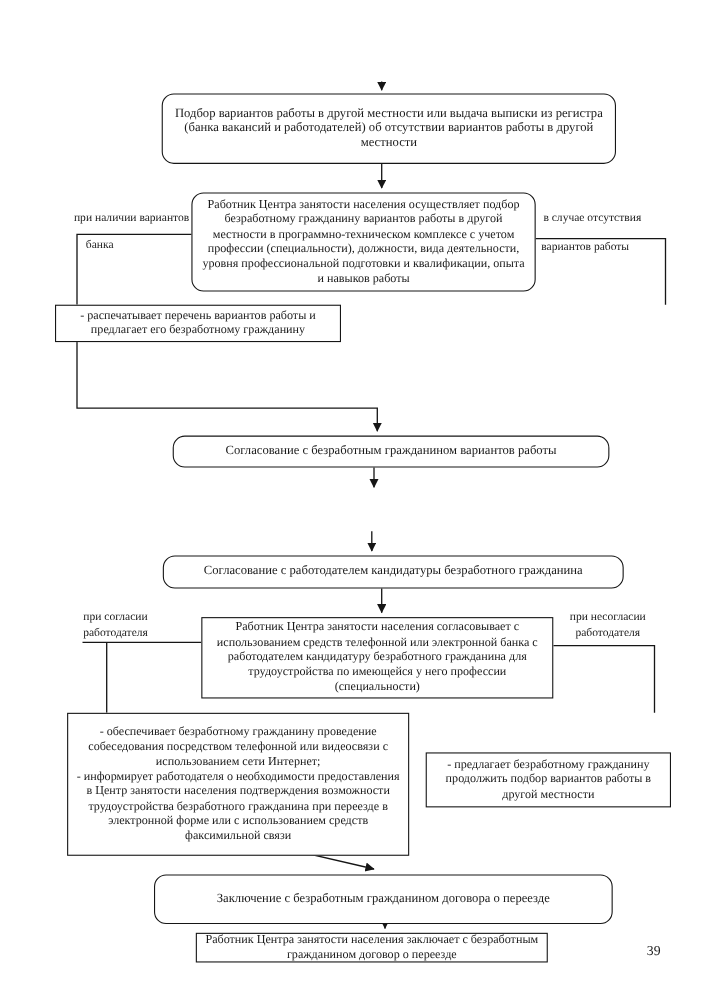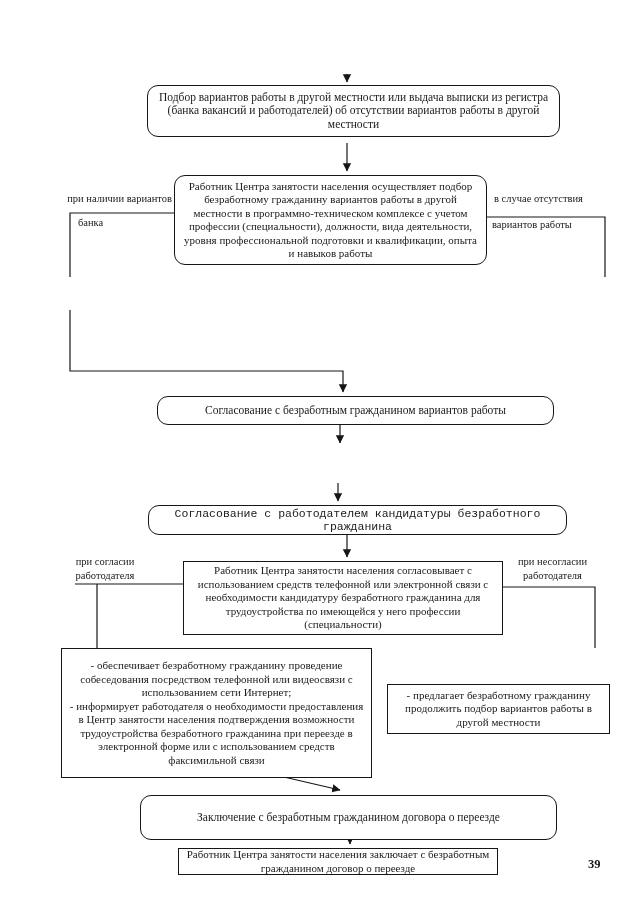--- a/index.html
+++ b/index.html
@@ -13,21 +13,21 @@
     position:absolute; box-sizing:border-box;
     border:1.4px solid #161616; background:#ffffff;
     display:flex; align-items:center; justify-content:center;
     text-align:center; white-space:pre-line;
     font-size:11px; line-height:13.5px; padding:2px 7px;
   }
   .rounded { border-radius:11px; font-size:11.5px; }
   .lbl {
     position:absolute; font-size:10.5px; line-height:12px; color:#1a1a1a;
   }
-  .pagenum { position:absolute; font-size:12.5px; color:#1a1a1a;font-weight:bold; }
+  .pagenum { position:absolute; font-size:12.5px; color:#1a1a1a; }
 </style>
 </head>
 <body>
 
 <div class="page">
 
   <svg class="wires" viewBox="0 0 640 905" xmlns="http://www.w3.org/2000/svg">
     <defs>
       <marker id="arr" markerWidth="8" markerHeight="8" refX="6.5" refY="3.5" orient="auto">
         <path d="M0,0 L7,3.5 L0,7 z" fill="#161616"></path>
@@ -42,44 +42,45 @@
       <path d="M340,425 L340,443" marker-end="url(#arr)"></path>
       <path d="M338,483 L338,501" marker-end="url(#arr)"></path>
       <path d="M347,535 L347,557" marker-end="url(#arr)"></path>
       <path d="M183,584 L75,584 M97,584 L97,648"></path>
       <path d="M503,587 L595,587 L595,648"></path>
       <path d="M258,771 L340,790" marker-end="url(#arr)"></path>
       <path d="M350,825 L350,844" marker-end="url(#arr)"></path>
     </g>
   </svg>
 
-  <div class="node rounded" style="left:147px; top:85px; width:413px; height:52px;">Подбор вариантов работы в другой местности или выдача выписки из регистра (банка вакансий и работодателей) об отсутствии вариантов работы в другой местности</div>
+  <div class="node rounded" style="left:147px; top:85px; width:413px; height:64px;">Подбор вариантов работы в другой местности или выдача выписки из регистра (банка вакансий и работодателей) об отсутствии вариантов работы в другой местности</div>
 
   <div class="node" style="left:174px; top:175px; width:313px; height:90px;border-radius:11px;">Работник Центра занятости населения осуществляет подбор безработному гражданину вариантов работы в другой местности в программно-техническом комплексе с учетом профессии (специальности), должности, вида деятельности, уровня профессиональной подготовки и квалификации, опыта и навыков работы</div>
 
   <div class="lbl" style="left:35px; top:193px; width:137px; text-align:right;">при наличии вариантов</div>
   <div class="lbl" style="left:78px; top:217px;">банка</div>
 
   <div class="lbl" style="left:494px; top:193px;">в случае отсутствия</div>
   <div class="lbl" style="left:492px; top:219px;">вариантов работы</div>
 
+  <div class="node" style="left:50px; top:277px; width:260px; height:34px;">- распечатывает перечень вариантов работы и предлагает его безработному гражданину</div>
 
 
   <div class="node rounded" style="left:157px; top:396px; width:397px; height:29px;">Согласование с безработным гражданином вариантов работы</div>
 
 
-  <div class="node rounded" style="left:148px; top:505px; width:419px; height:30px;font-family:Liberation Mono, monospace;">Согласование с работодателем кандидатуры безработного гражданина</div>
+  <div class="node rounded" style="left:148px; top:505px; width:419px; height:30px;">Согласование с работодателем кандидатуры безработного гражданина</div>
 
   <div class="lbl" style="left:60px; top:556px; width:90px; text-align:center;">при согласии</div>
   <div class="lbl" style="left:60px; top:570px; width:90px; text-align:center;">работодателя</div>
 
   <div class="lbl" style="left:505px; top:556px; width:95px; text-align:center;">при несогласии</div>
   <div class="lbl" style="left:505px; top:570px; width:95px; text-align:center;">работодателя</div>
 
-  <div class="node" style="left:183px; top:561px; width:320px; height:74px;">Работник Центра занятости населения согласовывает с использованием средств телефонной или электронной связи с необходимости кандидатуру безработного гражданина для трудоустройства по имеющейся у него профессии (специальности)</div>
+  <div class="node" style="left:183px; top:561px; width:320px; height:74px;">Работник Центра занятости населения согласовывает с использованием средств телефонной или электронной банка с работодателем кандидатуру безработного гражданина для трудоустройства по имеющейся у него профессии (специальности)</div>
 
   <div class="node" style="left:61px; top:648px; width:311px; height:130px;">- обеспечивает безработному гражданину проведение собеседования посредством телефонной или видеосвязи с использованием сети Интернет;
 - информирует работодателя о необходимости предоставления в Центр занятости населения подтверждения возможности трудоустройства безработного гражданина при переезде в электронной форме или с использованием средств факсимильной связи</div>
 
   <div class="node" style="left:387px; top:648px; width:223px; height:50px;margin-top:36px;">- предлагает безработному гражданину продолжить подбор вариантов работы в другой местности</div>
 
   <div class="node rounded" style="left:140px; top:795px; width:417px; height:45px;">Заключение с безработным гражданином договора о переезде</div>
 
   <div class="node" style="left:178px; top:848px; width:320px; height:27px;">Работник Центра занятости населения заключает с безработным гражданином договор о переезде</div>
 

